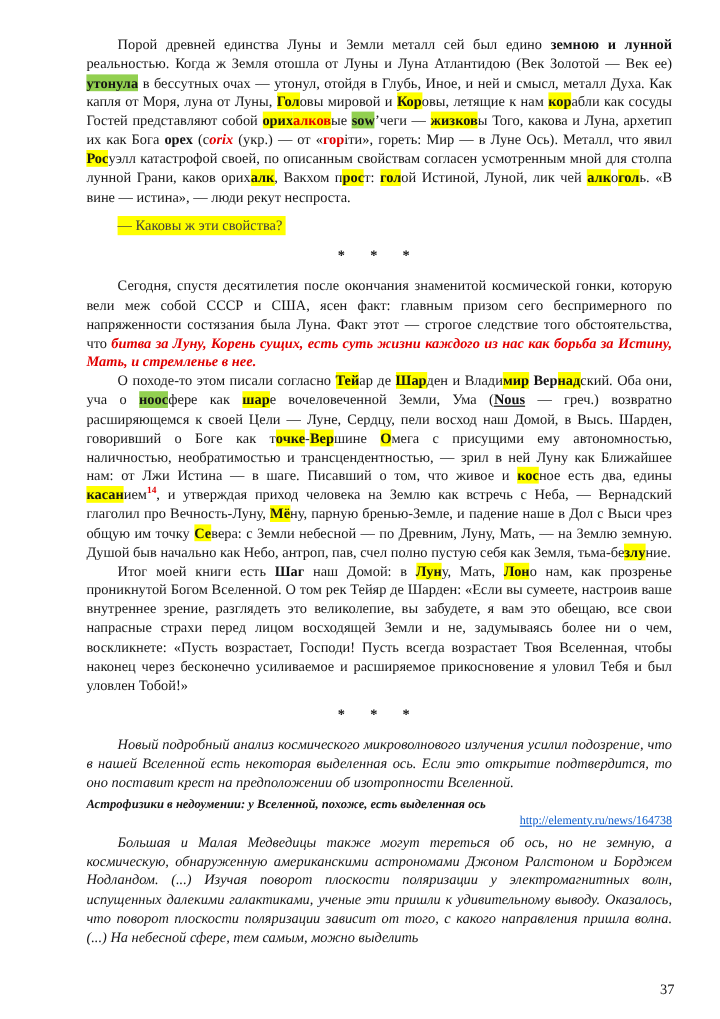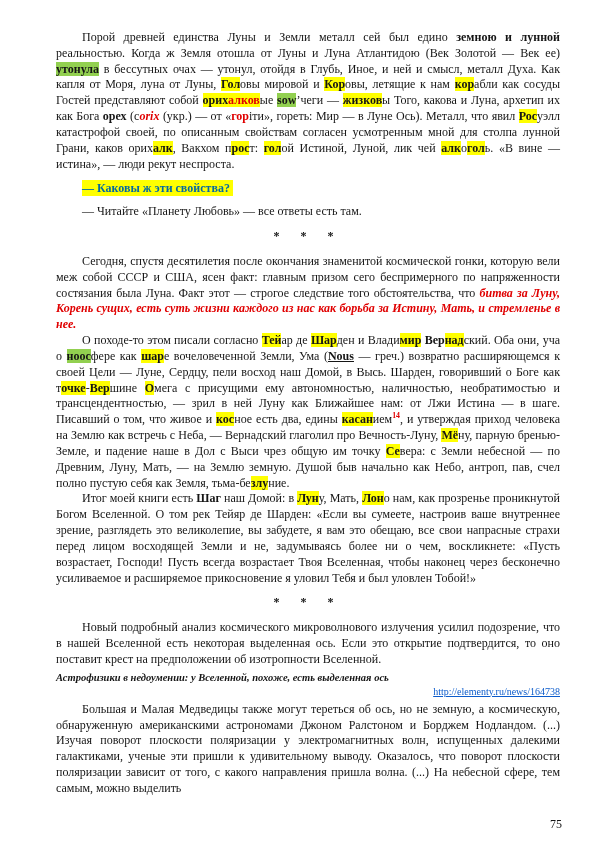--- a/index.html
+++ b/index.html
@@ -1,50 +1,49 @@
 <!DOCTYPE html>
 <html><head>
 <meta charset="utf-8">
 <style>
   html,body{margin:0;padding:0;background:#ffffff;}
   .page{
     width:600px;height:849px;background:#ffffff;position:relative;
-    box-sizing:border-box;padding:30px 40px 28px 56px;
+    box-sizing:border-box;padding:30px 40px 28px 72px;
     font-family:"Liberation Serif", serif;
     font-size:12px;line-height:1.32;color:#151515;overflow:hidden;
   }
   .para{margin:0;text-indent:26px;text-align:justify;}
   .heading-block{margin:9px 0 7px 0;text-indent:26px;text-align:left;}
   .separator{margin:9px 0;text-align:center;text-indent:0;font-weight:bold;letter-spacing:9px;}
-  .quote{}
+  .quote{font-style:italic;}
   .attribution{text-align:left;text-indent:0;font-weight:bold;font-style:italic;font-size:10.5px;margin-top:3px;}
   .linkline{text-align:right;text-indent:0;font-size:10px;margin-bottom:4px;}
   .b{font-weight:bold;}
   .i{font-style:italic;}
   .r{color:#e00000;}
   .u{text-decoration:underline;}
   .hy{background:#ffff00;}
   .hg{background:#92d050;}
   .sup{vertical-align:super;font-size:0.65em;line-height:0;margin-top:36px;}
-  .hlhead{background:#ffff00;color:#0369a1;font-weight:bold;padding:1px 3px 1px 0;}
+  .hlhead{background:#ffff00;color:#404040;font-weight:normal;padding:1px 3px 1px 0;}
   .link{color:#0b5bcb;text-decoration:underline;cursor:pointer;}
   .page-number{position:absolute;right:38px;bottom:16px;font-size:12px;}
 </style>
 </head>
 <body>
 
 <div class="page">
   <div>
       <div class="para"><span>Порой древней единства Луны и Земли металл сей был едино </span><span class="b">земною и лунной</span><span> реальностью. Когда ж Земля отошла от Луны и Луна Атлантидою (Век Золотой — Век ее) </span><span class="hg b">утонула</span><span> в бессутных очах — утонул, отойдя в Глубь, Иное, и ней и смысл, металл Духа. Как капля от Моря, луна от Луны, </span><span class="hy b">Гол</span><span>овы мировой и </span><span class="hy b">Кор</span><span>овы, летящие к нам </span><span class="hy b">кор</span><span>абли как сосуды Гостей представляют собой </span><span class="hy b">орих</span><span class="hy r b">алков</span><span>ые </span><span class="hg b">sow</span><span>’чеги — </span><span class="hy b">жизков</span><span>ы Того, какова и Луна, архетип их как Бога </span><span class="b">орех</span><span> (с</span><span class="r b i">orix</span><span> (укр.) — от «</span><span class="r b">гор</span><span>іти», гореть: Мир — в Луне Ось). Металл, что явил </span><span class="hy b">Рос</span><span>уэлл катастрофой своей, по описанным свойствам согласен усмотренным мной для столпа лунной Грани, каков орих</span><span class="hy b">алк</span><span>, Вакхом п</span><span class="hy b">рос</span><span>т: </span><span class="hy b">гол</span><span>ой Истиной, Луной, лик чей </span><span class="hy b">алк</span><span>о</span><span class="hy b">гол</span><span>ь. «В вине — истина», — люди рекут неспроста.</span></div>
       <div class="heading-block"><span class="hlhead">— Каковы ж эти свойства?</span></div>
-      <div class="para"><span>— Читайте «Планету Любовь» — все ответы есть там.</span></div>
       <div class="separator"><span>*  *  *</span></div>
       <div class="para"><span>Сегодня, спустя десятилетия после окончания знаменитой космической гонки, которую вели меж собой СССР и США, ясен факт: главным призом сего беспримерного по напряженности состязания была Луна. Факт этот — строгое следствие того обстоятельства, что </span><span class="r b i">битва за Луну, Корень сущих, есть суть жизни каждого из нас как борьба за Истину, Мать, и стремленье в нее.</span></div>
       <div class="para"><span>О походе-то этом писали согласно </span><span class="hy b">Тей</span><span>ар де </span><span class="hy b">Шар</span><span>ден и Влади</span><span class="hy b">мир</span><span> </span><span class="b">Вер</span><span class="hy b">над</span><span>ский. Оба они, уча о </span><span class="hg b">ноос</span><span>фере как </span><span class="hy b">шар</span><span>е вочеловеченной Земли, Ума (</span><span class="b u">Nous</span><span> — греч.) возвратно расширяющемся к своей Цели — Луне, Сердцу, пели восход наш Домой, в Высь. Шарден, говоривший о Боге как т</span><span class="hy b">очке</span><span>-</span><span class="hy b">Вер</span><span>шине </span><span class="hy b">О</span><span>мега с присущими ему автономностью, наличностью, необратимостью и трансцендентностью, — зрил в ней Луну как Ближайшее нам: от Лжи Истина — в шаге. Писавший о том, что живое и </span><span class="hy b">кос</span><span>ное есть два, едины </span><span class="hy b">касан</span><span>ием</span><span class="sup r b">14</span><span>, и утверждая приход человека на Землю как встречь с Неба, — Вернадский глаголил про Вечность-Луну, </span><span class="hy b">Мё</span><span>ну, парную бренью-Земле, и падение наше в Дол с Выси чрез общую им точку </span><span class="hy b">Се</span><span>вера: с Земли небесной — по Древним, Луну, Мать, — на Землю земную. Душой быв начально как Небо, антроп, пав, счел полно пустую себя как Земля, тьма-бе</span><span class="hy b">злу</span><span>ние.</span></div>
       <div class="para"><span>Итог моей книги есть </span><span class="b">Шаг</span><span> наш Домой: в </span><span class="hy b">Лун</span><span>у, Мать, </span><span class="hy b">Лон</span><span>о нам, как прозренье проникнутой Богом Вселенной. О том рек Тейяр де Шарден: «Если вы сумеете, настроив ваше внутреннее зрение, разглядеть это великолепие, вы забудете, я вам это обещаю, все свои напрасные страхи перед лицом восходящей Земли и не, задумываясь более ни о чем, воскликнете: «Пусть возрастает, Господи! Пусть всегда возрастает Твоя Вселенная, чтобы наконец через бесконечно усиливаемое и расширяемое прикосновение я уловил Тебя и был уловлен Тобой!»</span></div>
       <div class="separator"><span>*  *  *</span></div>
       <div class="para quote"><span>Новый подробный анализ космического микроволнового излучения усилил подозрение, что в нашей Вселенной есть некоторая выделенная ось. Если это открытие подтвердится, то оно поставит крест на предположении об изотропности Вселенной.</span></div>
       <div class="attribution"><span>Астрофизики в недоумении: у Вселенной, похоже, есть выделенная ось</span></div>
       <div class="linkline"><span class="link">http://elementy.ru/news/164738</span></div>
       <div class="para quote"><span>Большая и Малая Медведицы также могут тереться об ось, но не земную, а космическую, обнаруженную американскими астрономами Джоном Ралстоном и Борджем Нодландом. (...) Изучая поворот плоскости поляризации у электромагнитных волн, испущенных далекими галактиками, ученые эти пришли к удивительному выводу. Оказалось, что поворот плоскости поляризации зависит от того, с какого направления пришла волна. (...) На небесной сфере, тем самым, можно выделить</span></div>
     </div>
-  <div class="page-number">75</div>
+  <div class="page-number">37</div>
 </div>
 
 </body></html>

